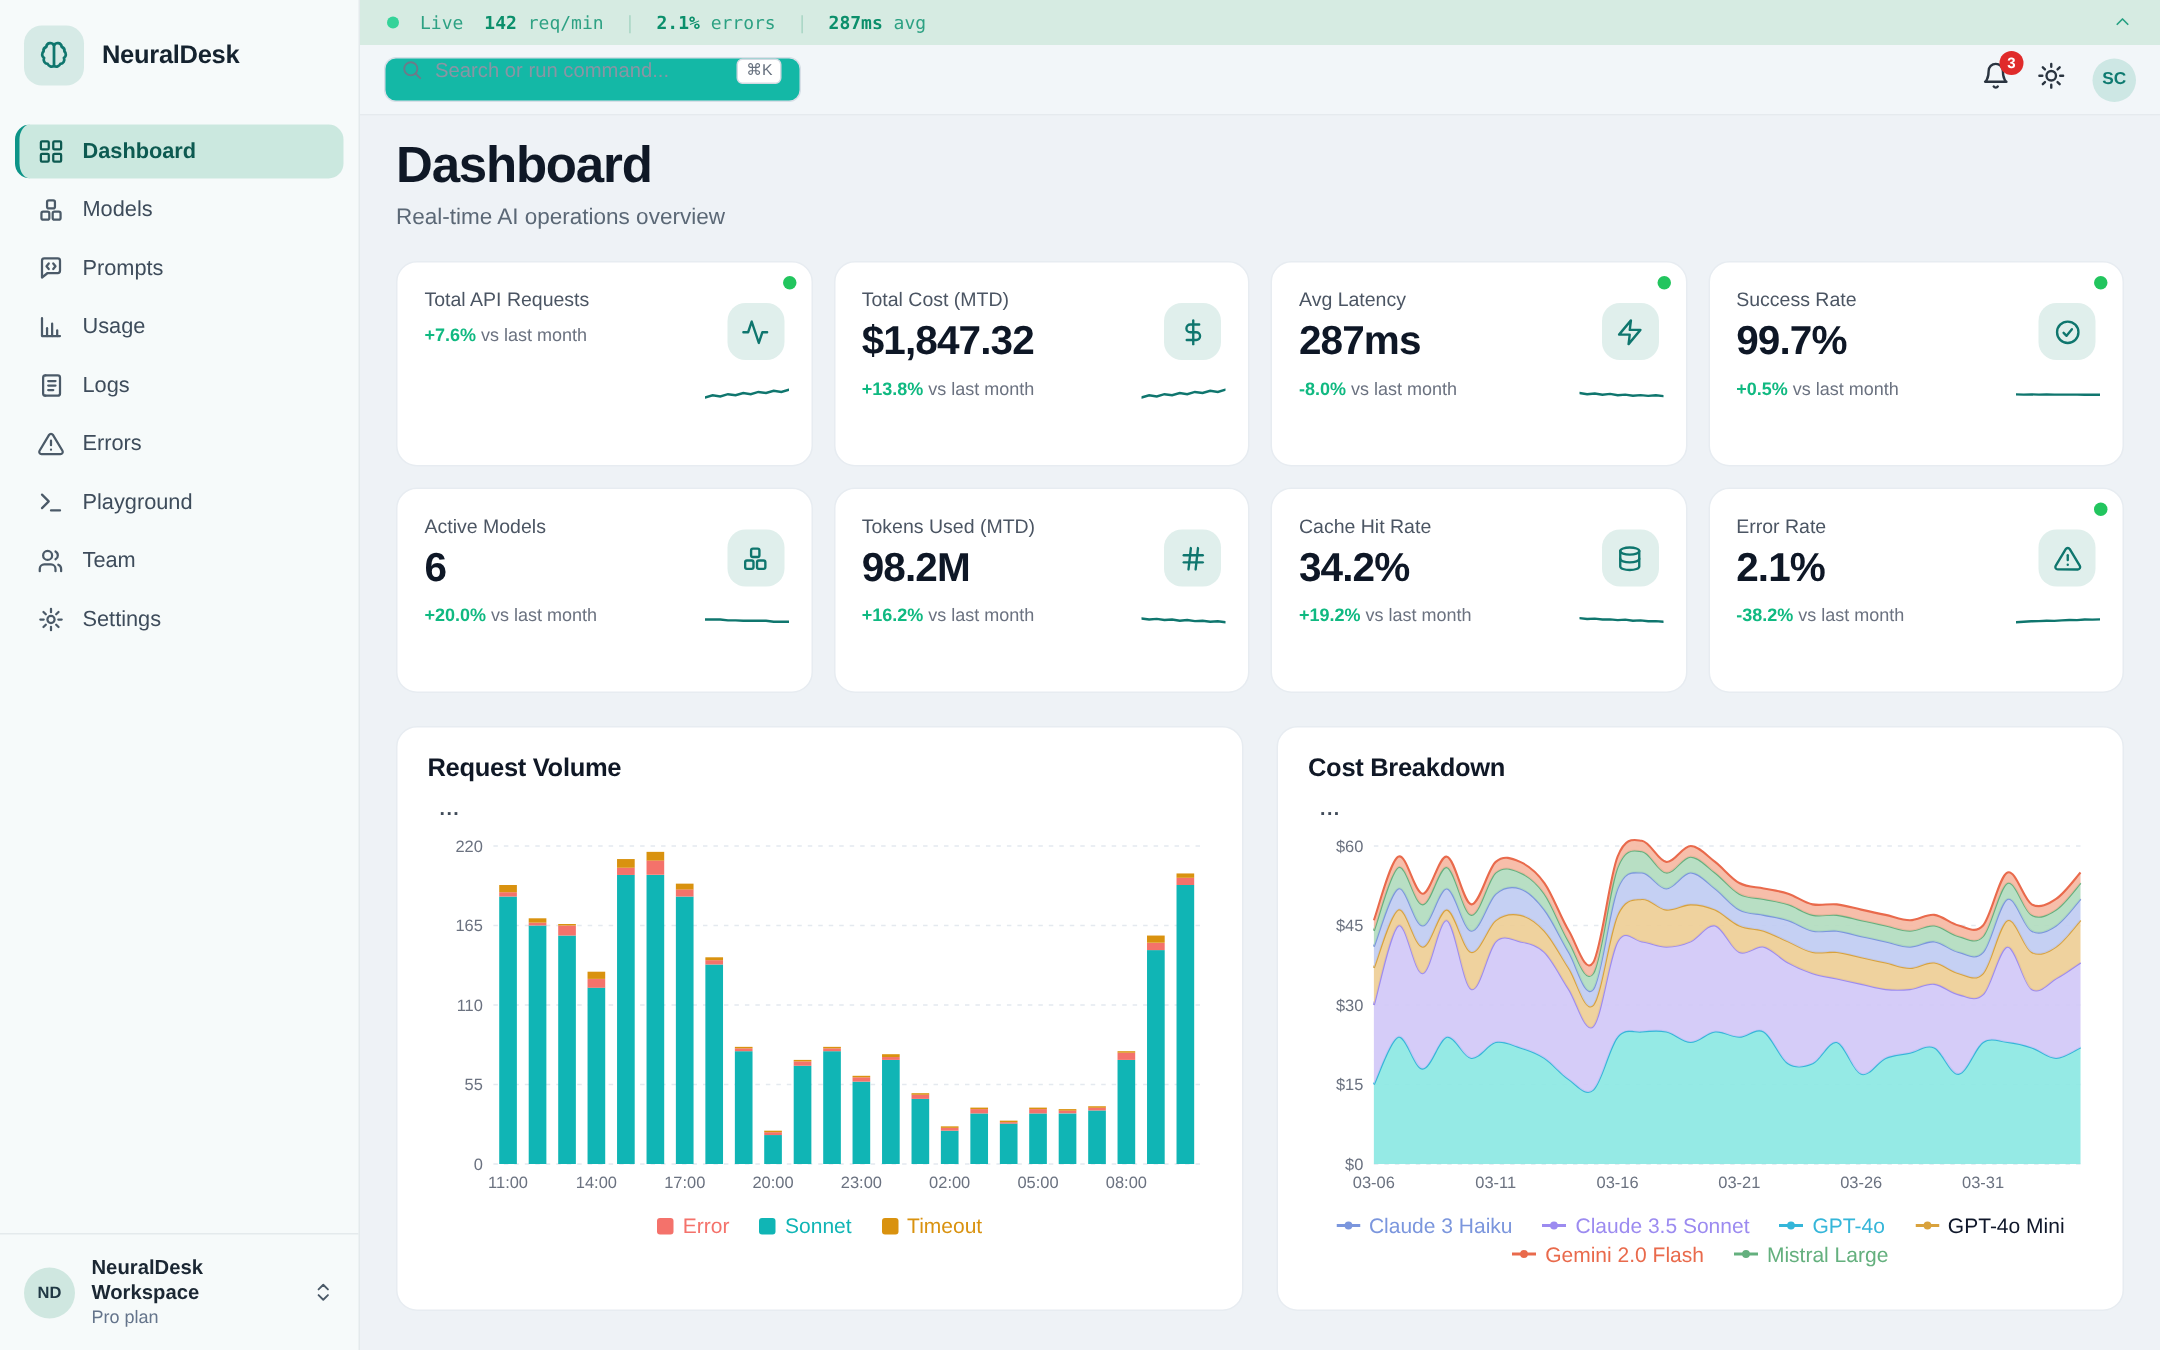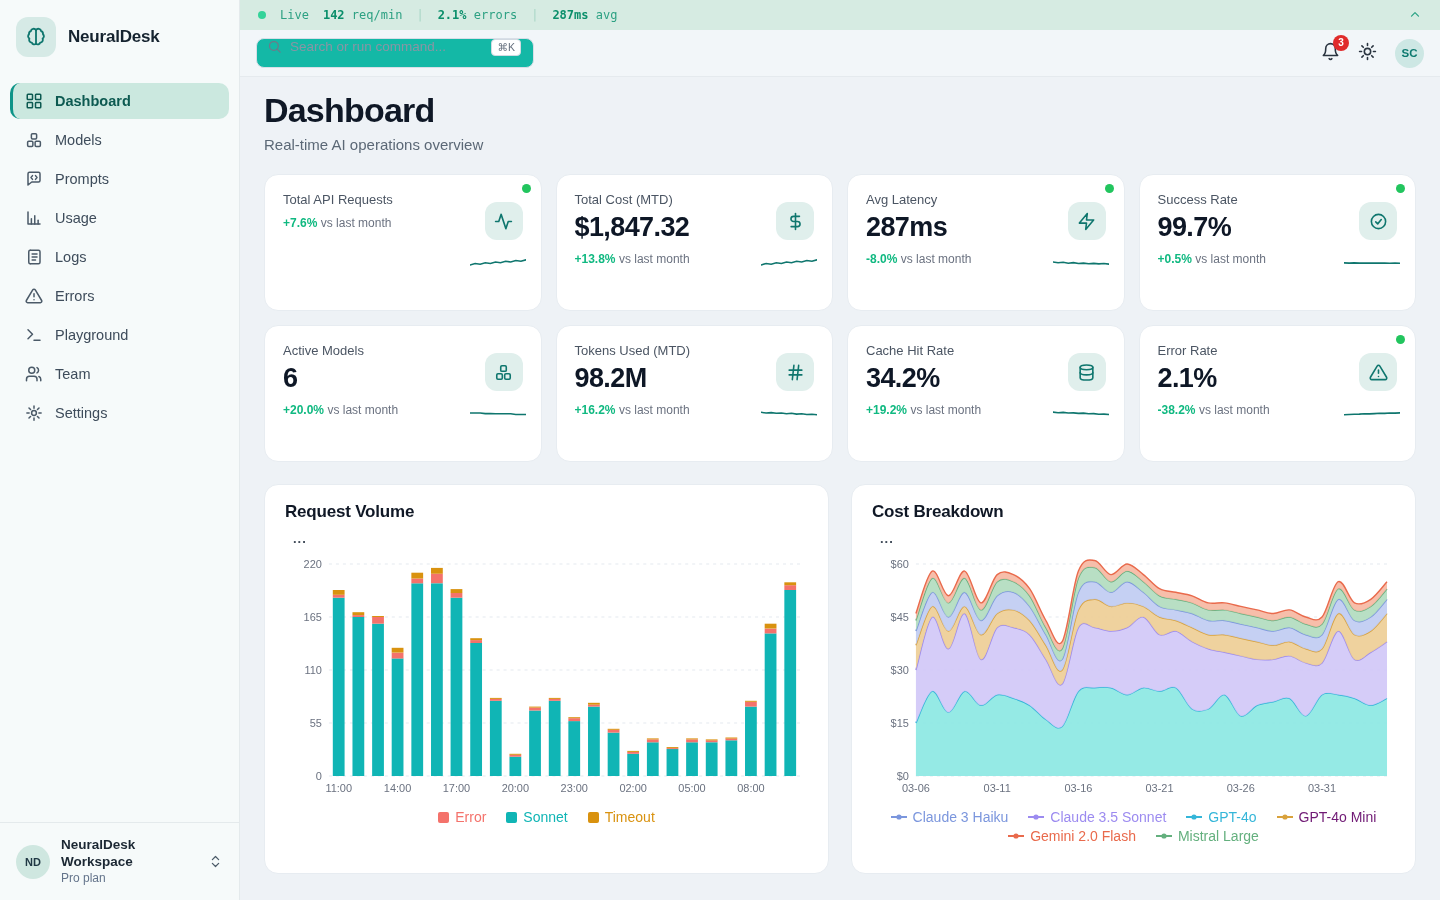--- a/index.html
+++ b/index.html
@@ -537,21 +537,21 @@
               </span>
               <span style="color:#35b6d9">GPT-4o</span>
             </span>
             <span class="legend-item">
               <span class="legend-line">
                 <svg width="16" height="8" viewBox="0 0 16 8">
                   <line x1="0" y1="4" x2="16" y2="4" stroke="#d9a23c" stroke-width="2"></line>
                   <circle cx="8" cy="4" r="2.6" fill="#d9a23c"></circle>
                 </svg>
               </span>
-              <span style="color:#701a75">GPT-4o Mini</span>
+              <span style="color:#0f172a">GPT-4o Mini</span>
             </span>
             <span class="legend-item">
               <span class="legend-line">
                 <svg width="16" height="8" viewBox="0 0 16 8">
                   <line x1="0" y1="4" x2="16" y2="4" stroke="#e96a4c" stroke-width="2"></line>
                   <circle cx="8" cy="4" r="2.6" fill="#e96a4c"></circle>
                 </svg>
               </span>
               <span style="color:#e96a4c">Gemini 2.0 Flash</span>
             </span>

